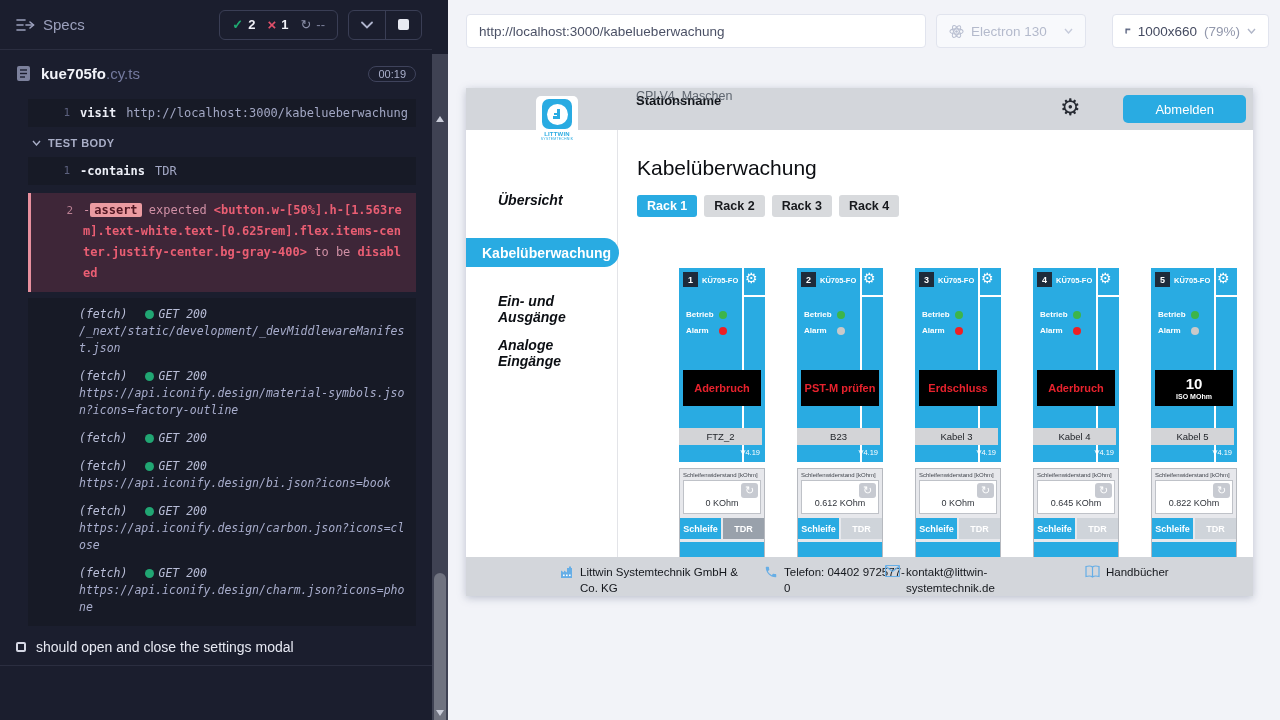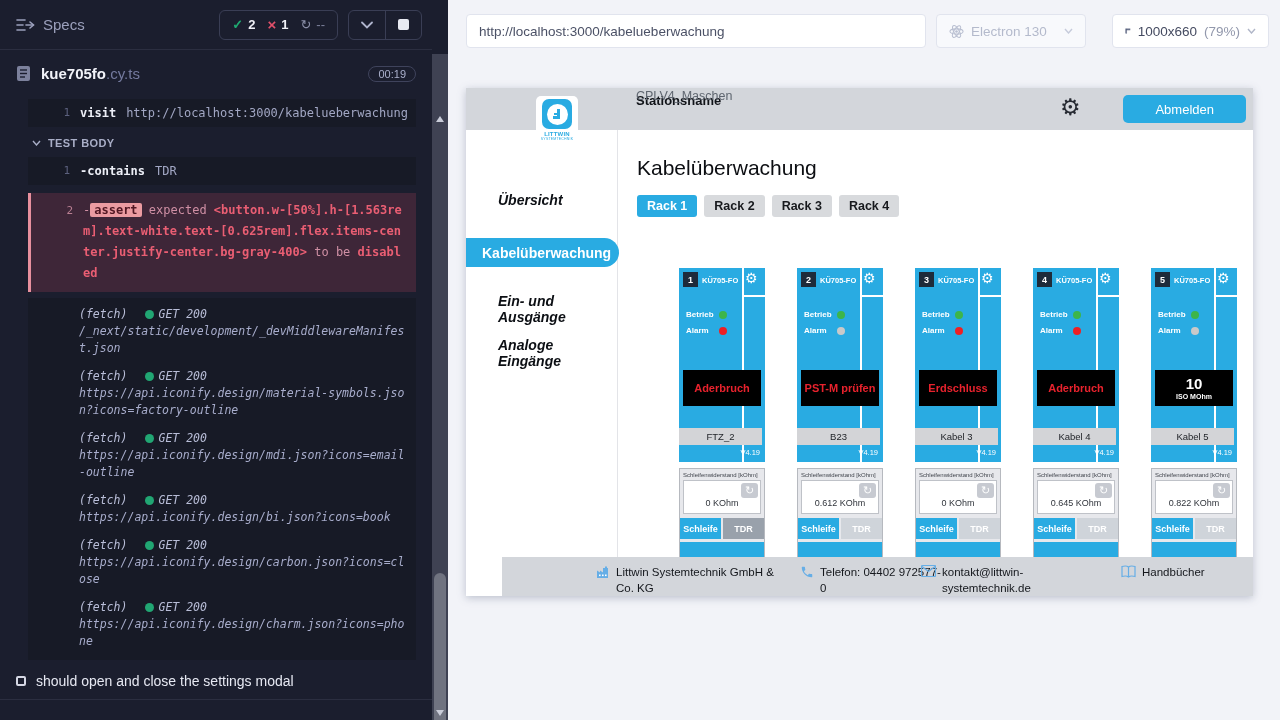--- a/index.html
+++ b/index.html
@@ -120,21 +120,21 @@
   .valuebox { position:relative; margin:1px 3px 0 3px; height:34px; background:#fff; border:1px solid #bfc2c8; }
   .refresh { position:absolute; right:2px; top:2px; width:17px; height:15px; background:#c7cad1; border-radius:3px; color:#fff; font-size:11px; line-height:14px; text-align:center; cursor:pointer; }
   .val { position:absolute; left:0; right:0; bottom:5px; text-align:center; font-size:9px; color:#30343b; }
   .btnrow { display:flex; gap:2px; margin-top:4px; height:21px; }
   .btnrow .b { flex:1; display:flex; align-items:center; justify-content:center; color:#fff; font-size:9px; font-weight:bold; cursor:pointer; }
   .b.schleife { background:#29abe2; }
   .b.tdr-dark { background:#99a1ab; }
   .b.tdr-light { background:#cfd4da; }
   .bluestrip { height:16px; background:#29abe2; margin-top:3px; }
 
-  .aut-footer { position:absolute; left:0; right:0; top:469px; height:39px; background:#d3d6db; z-index:30; font-size:11.5px; color:#14171c;margin-left:36px; }
+  .aut-footer { position:absolute; left:0; right:0; top:469px; height:39px; background:#d3d6db; z-index:30; font-size:11.5px; color:#14171c; }
   .f-item { position:absolute; top:7px; display:flex; gap:6px; line-height:16px; }
   .f-item svg { flex:none; margin-top:1px; }
   .f-company { left:94px; } .f-company .txt { width:178px; }
   .f-phone { left:298px; } .f-phone .txt { width:126px; }
   .f-email { left:419px; } .f-email .txt { width:94px; word-wrap:break-word; }
   .f-book { left:619px; }
 </style>
 </head>
 <body>
 
@@ -238,21 +238,20 @@
             <span>GET 200</span>
           </div>
         <div class="furl">https://api.iconify.design/material-symbols.json?icons=factory-outline</div>
       </div>
       <div class="fetch">
         <div class="fline">
             <span class="flabel">(fetch)</span>
             <span class="dot"></span>
             <span>GET 200</span>
           </div>
-        <div class="furl">https://api.iconify.design/mdi.json?icons=email-outline</div>
       </div>
       <div class="fetch">
         <div class="fline">
             <span class="flabel">(fetch)</span>
             <span class="dot"></span>
             <span>GET 200</span>
           </div>
         <div class="furl">https://api.iconify.design/bi.json?icons=book</div>
       </div>
       <div class="fetch">

